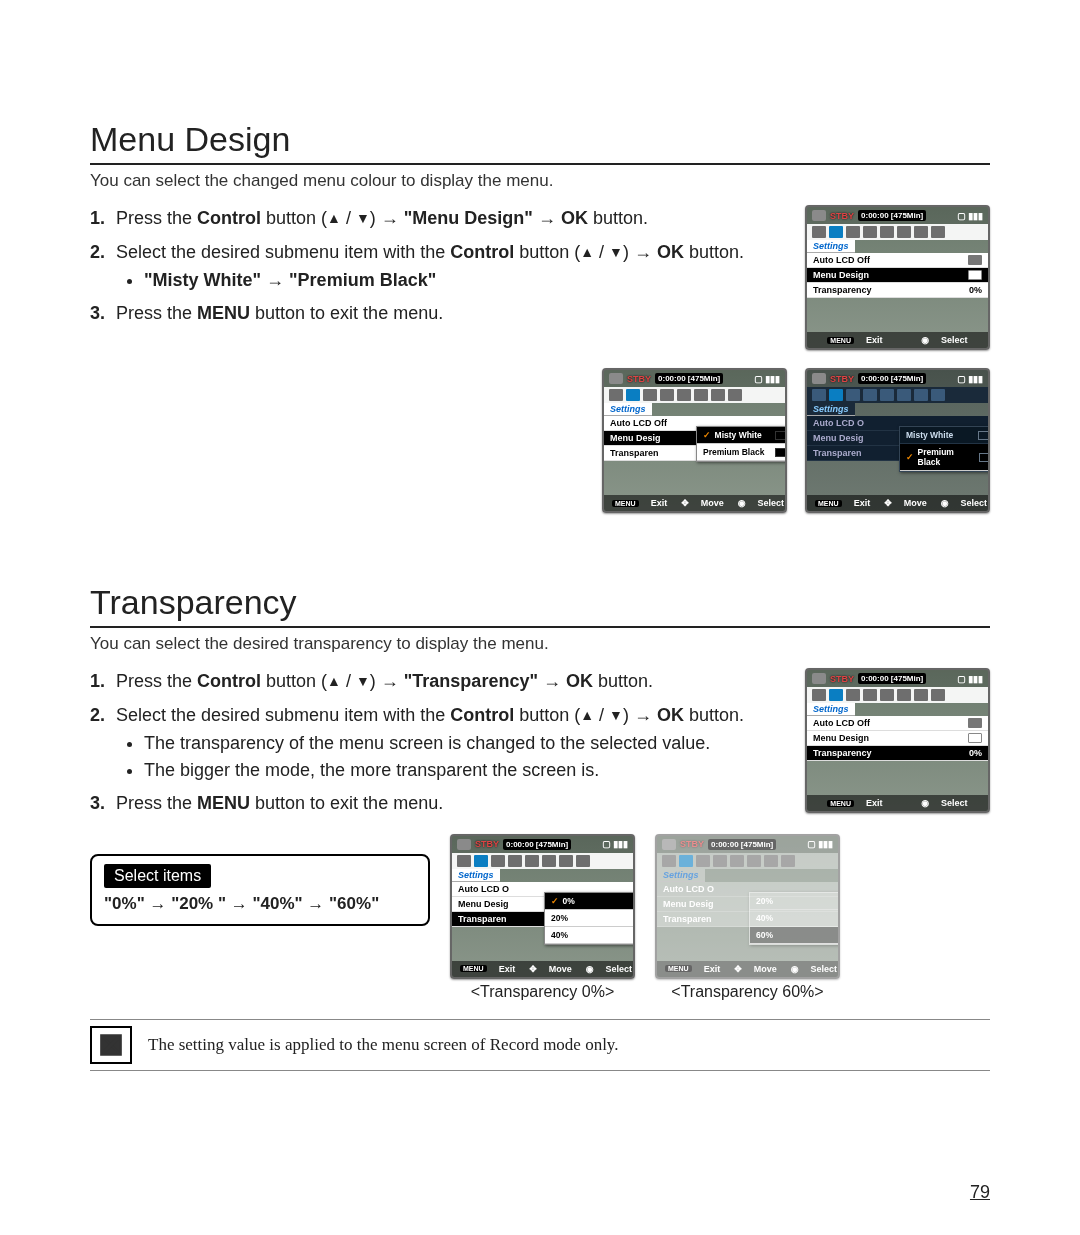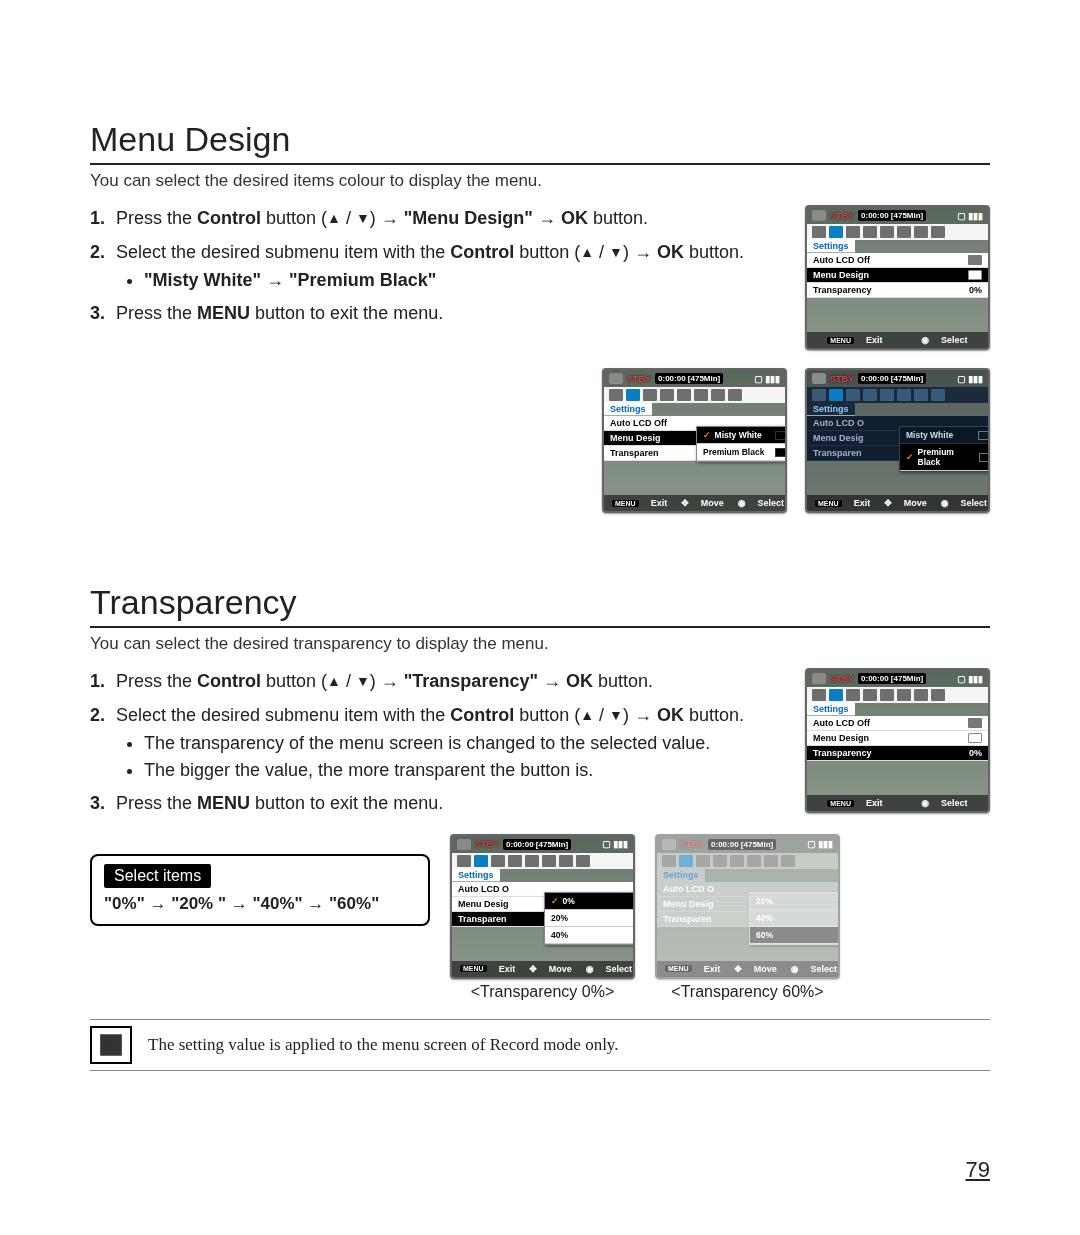--- a/index.html
+++ b/index.html
@@ -19,21 +19,21 @@
 
   
   .lcd { width: 185px; height: 145px; border: 2px solid #666; border-radius: 4px; background: linear-gradient(#6b7a6c,#8a968a); box-shadow: 0 1px 2px rgba(0,0,0,.4); position: relative; font-size: 9px; color: #fff; overflow: hidden; }
   .lcd .top { display:flex; align-items:center; gap:4px; padding:3px 5px; background: rgba(0,0,0,.15); font-weight:700; }
   .lcd .stby { color:#d44; text-shadow:0 0 2px #000; }
   .lcd .tc { background:#000; padding:1px 3px; border-radius:2px; font-size:8px; }
   .lcd .bat { margin-left:auto; display:flex; gap:2px; align-items:center; }
   .lcd .iconbar { padding:2px 5px; display:flex; gap:3px; background:rgba(255,255,255,.92); }
   .lcd .iconbar span { width:14px; height:12px; background:#6e6e6e; border-radius:1px; }
   .lcd .iconbar span.active { background:#0a7ec2; }
-  .lcd .settings-tab { font-size:9px; font-weight:700; color:#06c; padding:1px 6px; background:#fff; display:inline-block; border-bottom:1px solid #aaa; }
+  .lcd .settings-tab { font-size:9px; font-weight:700; color:#06c; padding:1px 6px; background:#fff; display:inline-block; border-bottom:1px solid #aaa;font-style:italic; }
   .lcd .menu { background:#fff; margin:0 0; }
   .lcd .menu .row { color:#000; font-size:9px; font-weight:700; padding:2px 6px; display:flex; justify-content:space-between; align-items:center; border-bottom:1px solid #ddd; }
   .lcd .menu .row.sel { background:#000; color:#fff; }
   .lcd .mini-ico { width:14px; height:10px; background:#777; border-radius:1px; }
   .lcd .foot { position:absolute; bottom:0; left:0; right:0; background:rgba(0,0,0,.55); display:flex; gap:14px; padding:3px 8px; font-size:9px; font-weight:700; justify-content:space-around; }
   .lcd .foot .fbtn { display:flex; gap:12px; align-items:center; }
   .lcd .foot .cap { background:#000; color:#fff; font-size:7px; padding:0 3px; border-radius:2px; }
   .lcd .popup { position:absolute; top:56px; left:92px; background:#fff; border:1px solid #888; box-shadow:1px 1px 3px rgba(0,0,0,.5); width:100px; }
   .lcd .popup .prow { color:#000; font-size:8.5px; font-weight:700; padding:3px 6px; display:flex; align-items:center; gap:4px; border-bottom:1px solid #ccc; }
   .lcd .popup .prow.psel { background:#000; color:#fff; }
@@ -55,30 +55,30 @@
   .subbox { border:2.5px solid #000; border-radius:8px; padding:8px 12px 10px; margin-top:20px; width:340px; }
   .subbox .hdr { display:inline-block; background:#000; color:#fff; font-size:16px; padding:3px 10px; border-radius:2px; margin-bottom:6px; }
   .subbox .vals { font-size:17px; font-weight:700; }
 
   
   .note-row { display:flex; align-items:center; gap:16px; border-top:1px solid #888; border-bottom:1px solid #888; padding:6px 0; margin-top:18px; }
   .note-ico { width:42px; height:38px; border:2px solid #000; display:flex; align-items:center; justify-content:center; position:relative; }
   .note-ico svg { width:26px; height:26px; }
   .note-text { font-size:17px;font-family:Liberation Serif, serif; }
 
-  .pagenum { position:absolute; right:90px; bottom:52px; font-size:22px;text-decoration:underline; }
+  .pagenum { position:absolute; right:90px; bottom:32px; font-size:18px;text-decoration:underline; }
   .cam-ico { width:14px; height:11px; background:#8a8a8a; border-radius:2px; position:relative; }
 </style>
 </head>
 <body>
 
 <div class="page">
 
   <h2>Menu Design</h2>
-  <div class="subtitle">You can select the desired items colour to display the menu.</div>
+  <div class="subtitle">You can select the changed menu colour to display the menu.</div>
 
   <div class="content-row">
     <div class="text-col">
       <ol class="steps">
         <li>
           <span>Press the </span><b>Control</b><span> button (</span><span class="tri">▲</span> / <span class="tri">▼</span><span>) → </span><b>"Menu Design"</b><span> → </span><b>OK</b><span> button.</span>
         </li>
         <li>
           <span>Select the desired submenu item with the </span><b>Control</b><span> button (</span><span class="tri">▲</span> / <span class="tri">▼</span><span>) → </span><b>OK</b><span> button.</span>
           <ul class="sub">
@@ -285,21 +285,21 @@
       </div>
 
       <ol class="steps">
         <li>
           <span>Press the </span><b>Control</b><span> button (</span><span class="tri">▲</span> / <span class="tri">▼</span><span>) → </span><b>"Transparency"</b><span> → </span><b>OK</b><span> button.</span>
         </li>
         <li>
           <span>Select the desired submenu item with the </span><b>Control</b><span> button (</span><span class="tri">▲</span> / <span class="tri">▼</span><span>) → </span><b>OK</b><span> button.</span>
           <ul class="sub">
             <li>The transparency of the menu screen is changed to the selected value.</li>
-            <li>The bigger the value, the more transparent the button is.</li>
+            <li>The bigger the mode, the more transparent the screen is.</li>
           </ul>
         </li>
         <li>
           <span>Press the </span><b>MENU</b><span> button to exit the menu.</span>
         </li>
       </ol>
 
       <div style="clear:both"></div>
 
       <div style="display:flex; gap:20px; align-items:flex-start; margin-top:10px;">

